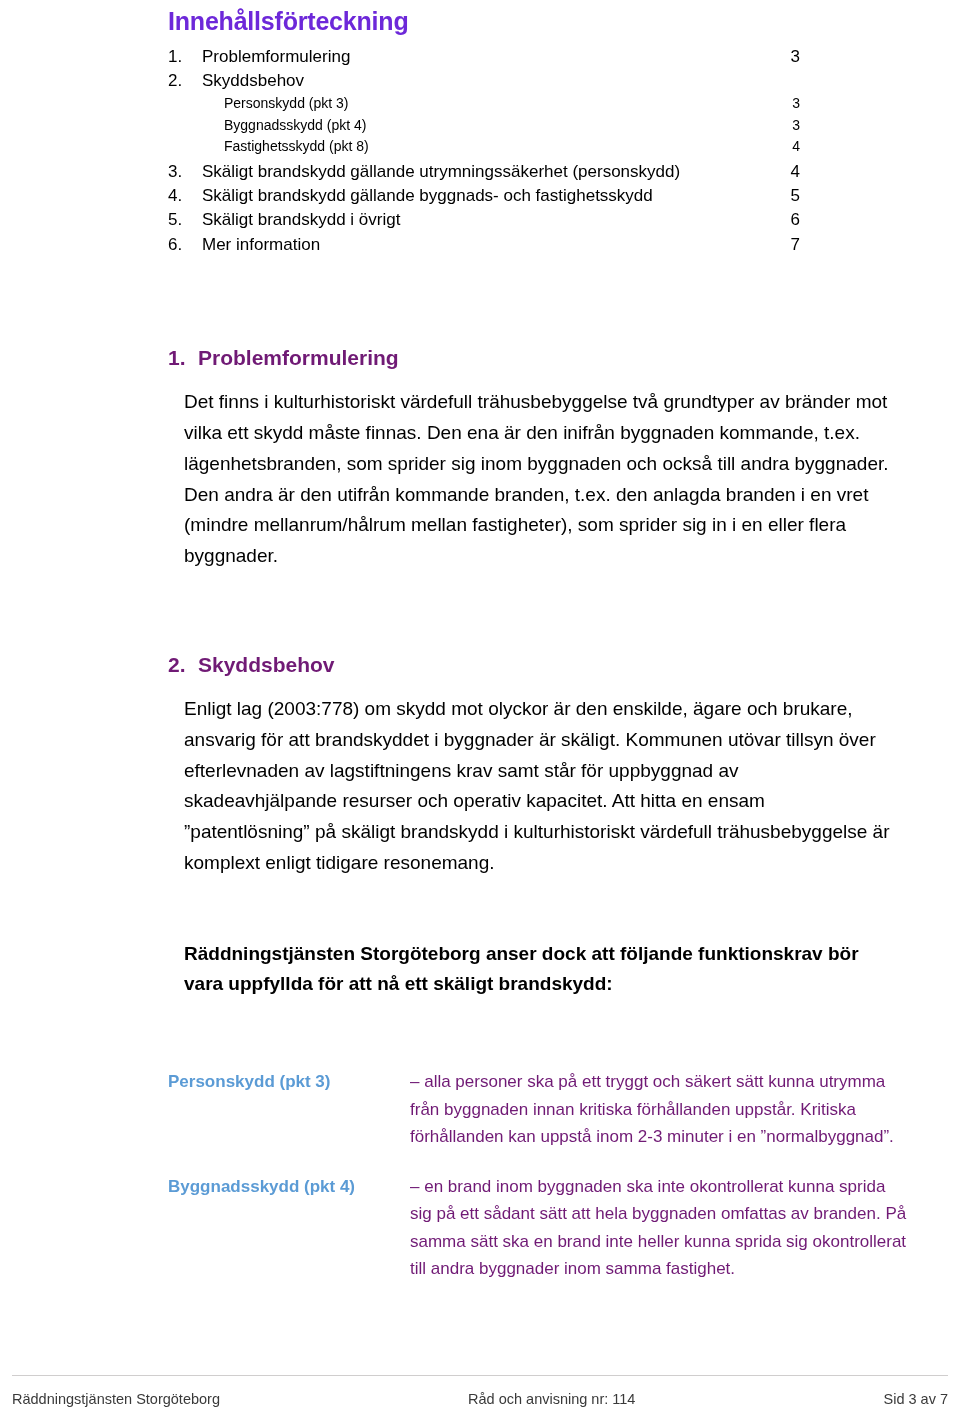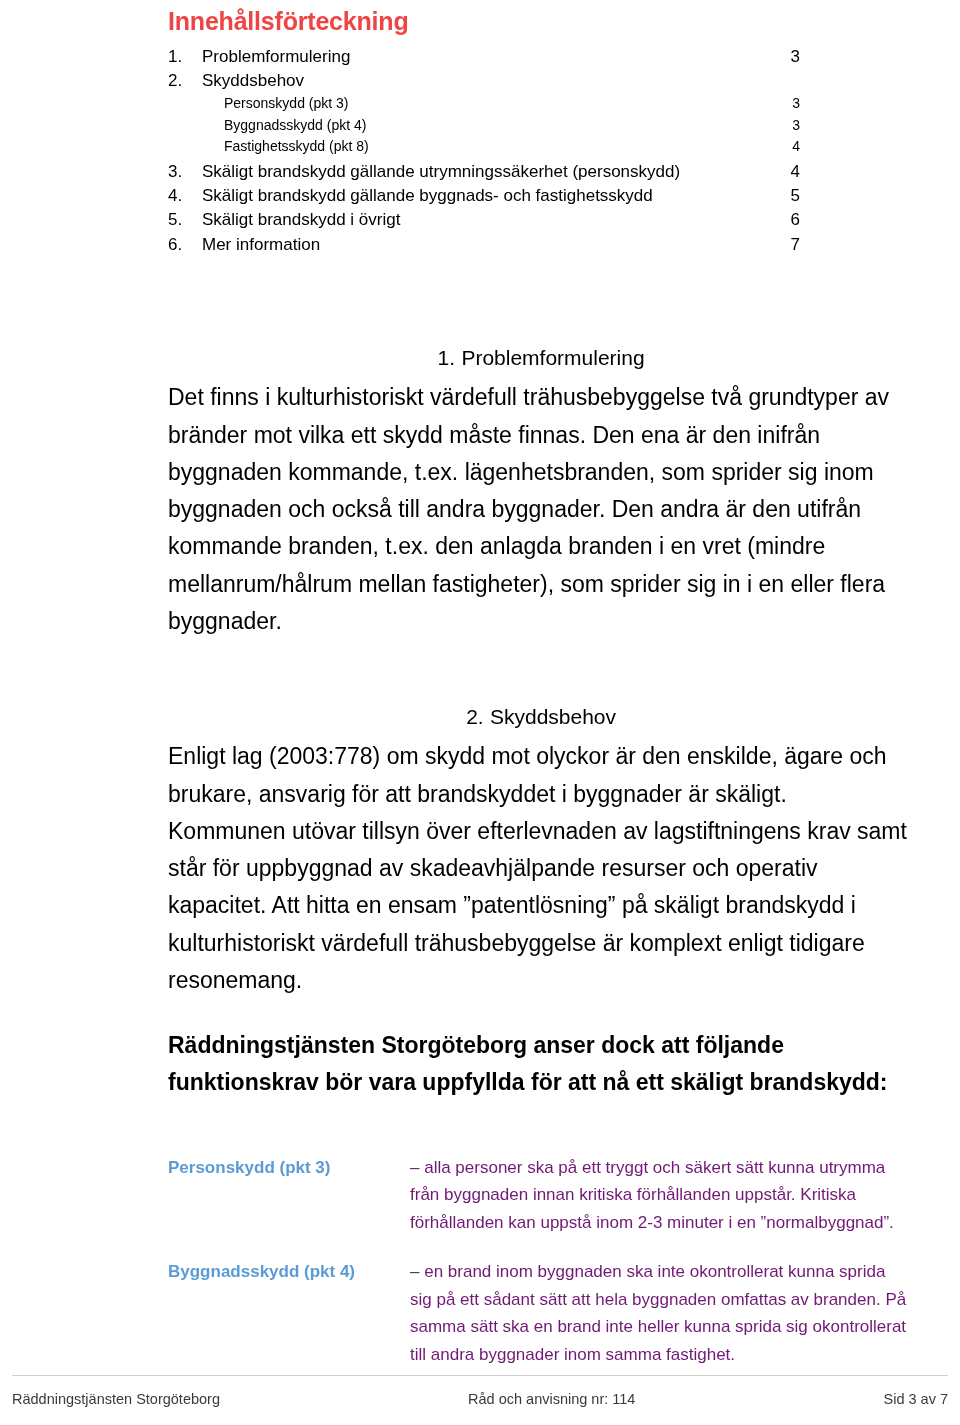--- a/index.html
+++ b/index.html
@@ -26,21 +26,21 @@
   
   .toc {
     position: absolute;
     left: 168px;
     top: 8px;
     width: 632px;
   }
   .toc-title {
     font-size: 25px;
     font-weight: bold;
-    color: #ef4444;
+    color: #6d28d9;
     letter-spacing: -0.2px;
     margin: 0 0 9px 0;
     line-height: 1.1;
   }
   .toc-row {
     display: flex;
     align-items: baseline;
     width: 100%;
     line-height: 1.42;
   }
@@ -78,34 +78,33 @@
 
   
   .content {
     position: absolute;
     left: 168px;
     top: 345px;
     width: 740px;
   }
   h2.section-heading {
     font-size: 21px;
-    font-weight: normal;
-    color: #000000;
+    font-weight: bold;
+    color: #701a75;
     margin: 0 0 8px 0;
     line-height: 1.25;
-    text-align: center;
   }
   h2.section-heading .sec-num {
     display: inline-block;
     min-width: 30px;
   }
   p.body-text {
-    font-size: 23px;
+    font-size: 19px;
     line-height: 1.62;
-    margin: 0;
+    margin: 16px;
     color: #000;
     text-align: left;
   }
   p.body-text.bold {
     font-weight: bold;
   }
   .gap-1 { height: 64px; }
   .gap-2 { height: 28px; }
   .gap-3 { height: 52px; }
 

